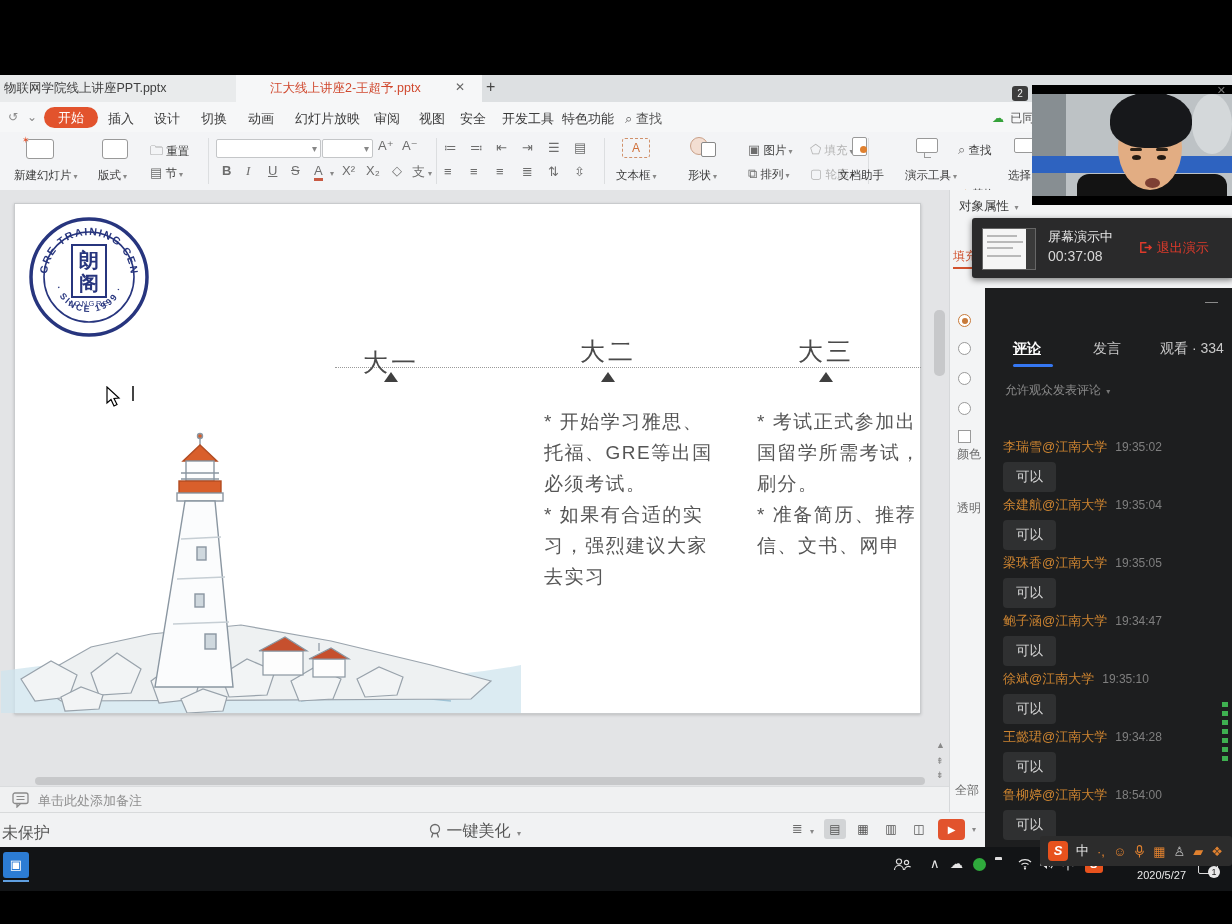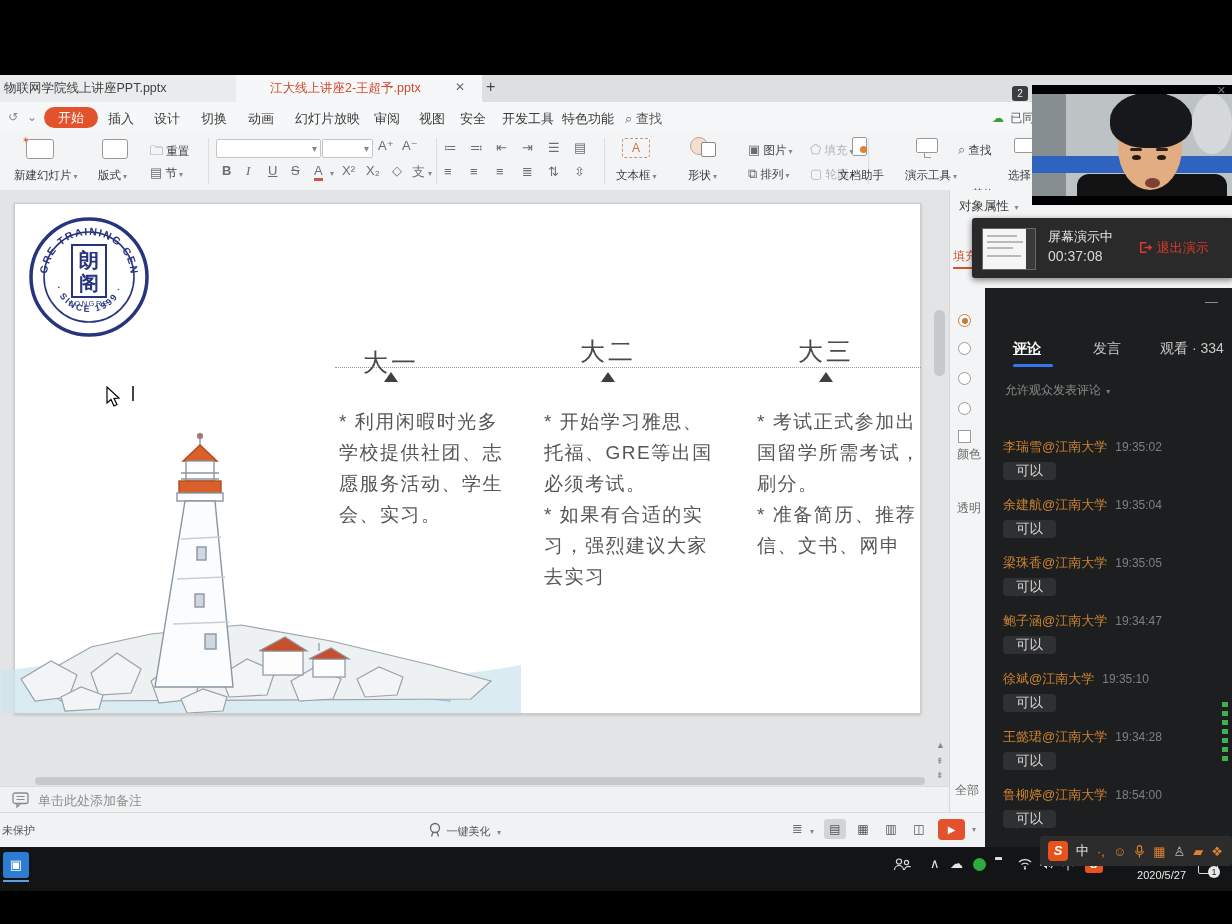--- a/index.html
+++ b/index.html
@@ -67,42 +67,42 @@
   .chat{left:985px;top:288px;width:247px;height:562px;background:#1d1e1f;z-index:25;}
   .chat-min{position:absolute;right:14px;top:6px;color:#999;font-size:13px;}
   .ctab{position:absolute;top:52px;font-size:14px;color:#c9c9c9;}
   .ctab.active{color:#fff;font-weight:bold;}
   .cunder{position:absolute;left:28px;top:76px;width:40px;height:3px;background:#3577f2;border-radius:2px;}
   .cperm{position:absolute;left:20px;top:94px;font-size:12px;color:#8a8a8a;}
   .msg{position:absolute;left:18px;width:215px;}
   .msg-name,.msg-org{color:#cd8430;font-size:13px;}
   .msg-time{color:#7f7f7f;font-size:12px;margin-left:8px;}
   .msg-bubble{display:inline-block;margin-top:6px;background:#2f3031;border-radius:4px;
-              padding:0 13px;color:#d9d9d9;font-size:13.5px;}
+              padding:6px 13px;color:#d9d9d9;font-size:13.5px;}
   .meter{position:absolute;right:4px;width:6px;height:5px;background:#3eb050;}
   
   .webcam{left:1032px;top:85px;width:200px;height:120px;background:#000;z-index:45;}
   .wc-video{position:absolute;left:0;top:9px;width:200px;height:102px;background:#bdc2c5;overflow:hidden;}
   .wc-win{position:absolute;left:0;top:0;width:34px;height:102px;background:#878e92;}
   .wc-win2{position:absolute;left:160px;top:0;width:40px;height:60px;background:#d4d8da;border-radius:50%;}
   .wc-banner{position:absolute;left:0;top:62px;width:200px;height:17px;background:#2e63c0;}
   .wc-shoulders{position:absolute;left:45px;bottom:0;width:150px;height:22px;background:#131313;border-radius:12px 12px 0 0;}
   .wc-face{position:absolute;left:86px;top:12px;width:64px;height:84px;background:#e2ad83;border-radius:50%;}
   .wc-hair{position:absolute;left:78px;top:-2px;width:82px;height:56px;background:#17181b;border-radius:50% 50% 42% 42%;}
   .wc-brow{position:absolute;width:12px;height:3px;background:#2a2016;border-radius:2px;}
   .wc-eye{position:absolute;width:9px;height:5px;background:#241a12;border-radius:50%;}
   .wc-mouth{position:absolute;left:113px;top:84px;width:15px;height:10px;background:#7d4034;border-radius:50%;}
   .badge2{left:1012px;top:86px;width:16px;height:15px;background:#3c3c3c;border-radius:3px;color:#eee;
           font-size:10px;text-align:center;line-height:15px;z-index:46;}
   
   .hthumb{left:35px;top:777px;width:890px;height:8px;background:#c7c8ca;border-radius:4px;}
   .notesbar{left:0;top:786px;width:949px;height:26px;background:#f0f1f2;border-top:1px solid #dadcde;}
   .notestext{font-size:13px;color:#8f8f8f;}
   .statusbar{left:0;top:812px;width:985px;height:35px;background:#f1f2f3;border-top:1px solid #d8dadb;}
-  .stext{font-size:11px;color:#555;}
+  .stext{font-size:16px;color:#555;}
   .viewbtn{width:22px;height:20px;border-radius:3px;text-align:center;line-height:20px;font-size:12px;color:#555;}
   .viewbtn.sel{background:#d2d4d6;}
   .playbtn{width:27px;height:21px;background:#e2532d;border-radius:4px;color:#fff;text-align:center;
            line-height:21px;font-size:10px;}
   
   .ime{left:1040px;top:836px;width:192px;height:30px;background:#2c2c2c;border-radius:3px;z-index:40;
        display:flex;align-items:center;gap:8px;padding:0 8px;box-sizing:border-box;}
   .slogo{width:20px;height:20px;background:#e8521d;border-radius:4px;color:#fff;font-style:italic;
          font-weight:bold;font-size:13px;text-align:center;line-height:20px;flex:none;}
   .imeg{color:#e0812f;font-size:13px;flex:none;}
@@ -260,21 +260,20 @@
 
       <div class="abs tl-line" style="left:320px;top:163px;width:586px;"></div>
       <div class="abs tl-label" style="left:376px;top:142px;">大一</div>
       <div class="abs tl-label" style="left:593px;top:131px;">大二</div>
       <div class="abs tl-label" style="left:811px;top:131px;">大三</div>
       <div class="abs tri" style="left:376px;top:168px;"></div>
       <div class="abs tri" style="left:593px;top:168px;"></div>
       <div class="abs tri" style="left:811px;top:168px;"></div>
 
       <div class="abs colblk" style="left:324px;top:202px;">
-        <p>* 利用闲暇时光多学校提供社团、志愿服务活动、学生会、实习。</p>
         </div>
       <div class="abs colblk" style="left:529px;top:202px;">
         <p>* 开始学习雅思、托福、GRE等出国必须考试。</p>
           <p>* 如果有合适的实习，强烈建议大家去实习</p>
         </div>
       <div class="abs colblk" style="left:742px;top:202px;">
         <p>* 考试正式参加出国留学所需考试，刷分。</p>
           <p>* 准备简历、推荐信、文书、网申</p>
         </div>
 

